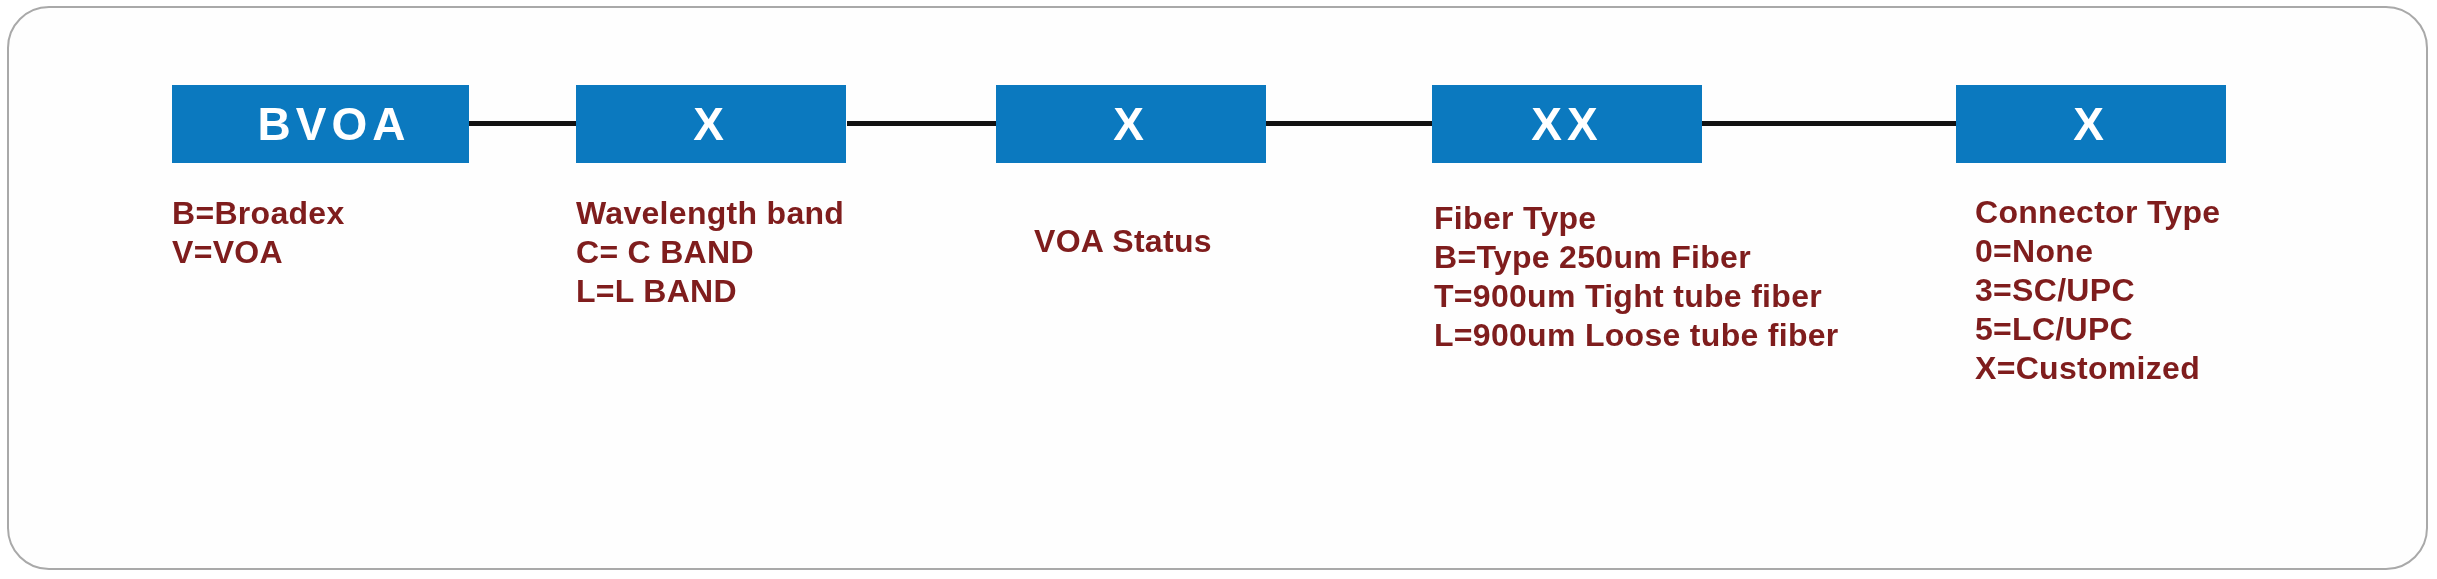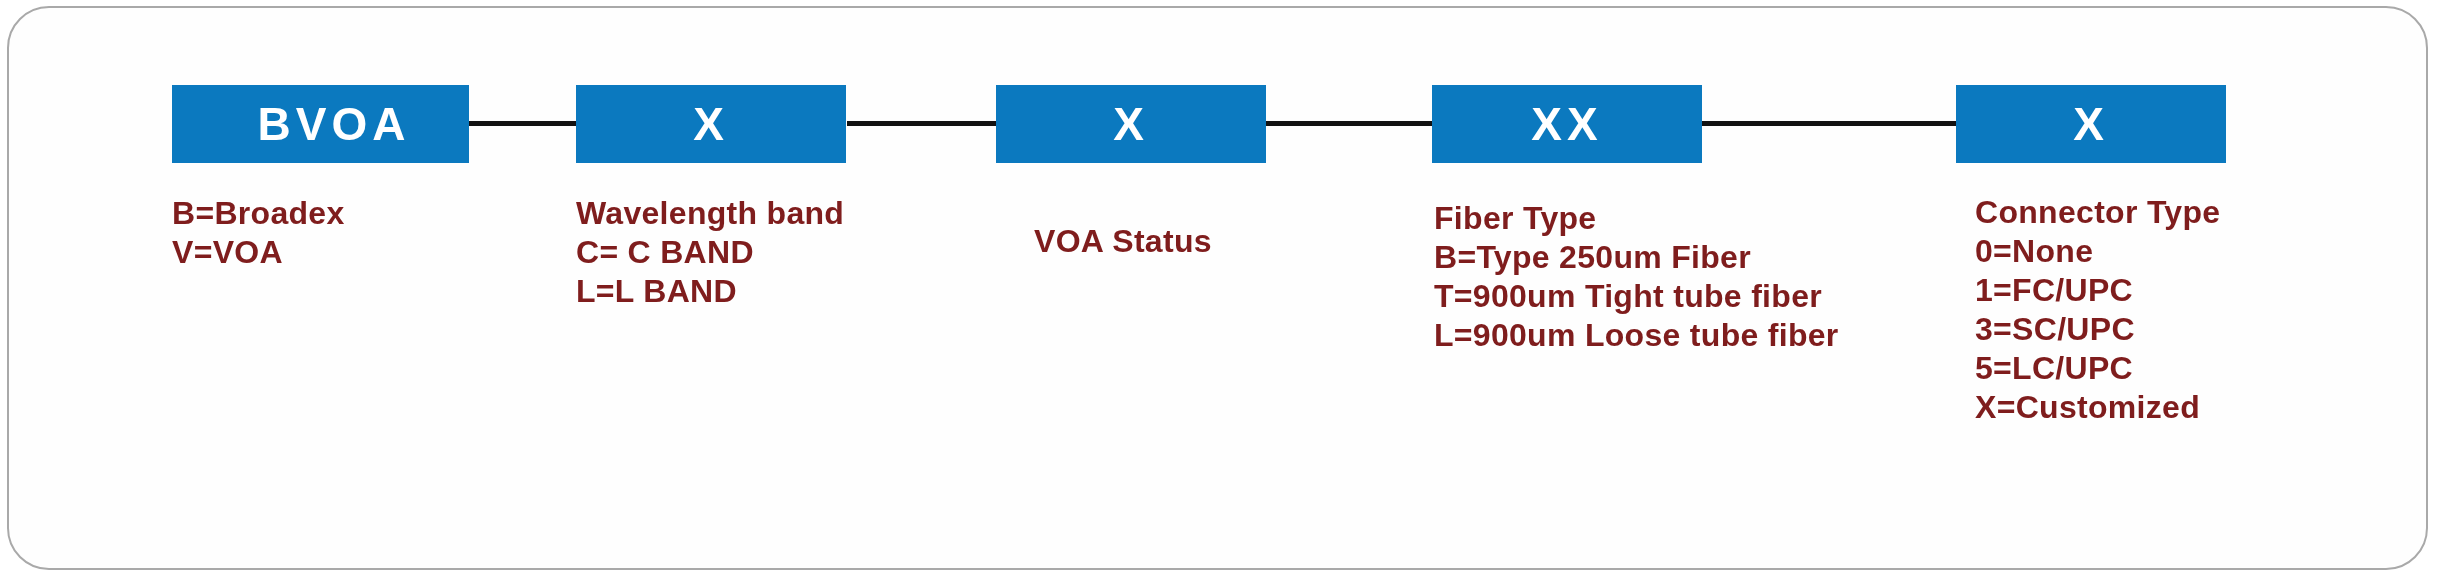--- a/index.html
+++ b/index.html
@@ -105,19 +105,18 @@
     <div>T=900um Tight tube fiber</div>
     <div>L=900um Loose tube fiber</div>
   </div>
 
   <div class="code-box" style="left:1956px;">
     <span>X</span>
   </div>
   <div class="desc" style="left:1975px; top:193px;">
     <div>Connector Type</div>
     <div>0=None</div>
-    <div>1=FC/UPC</div>
     <div>3=SC/UPC</div>
     <div>5=LC/UPC</div>
     <div>X=Customized</div>
   </div>
 
 </div>
 
 </body></html>

